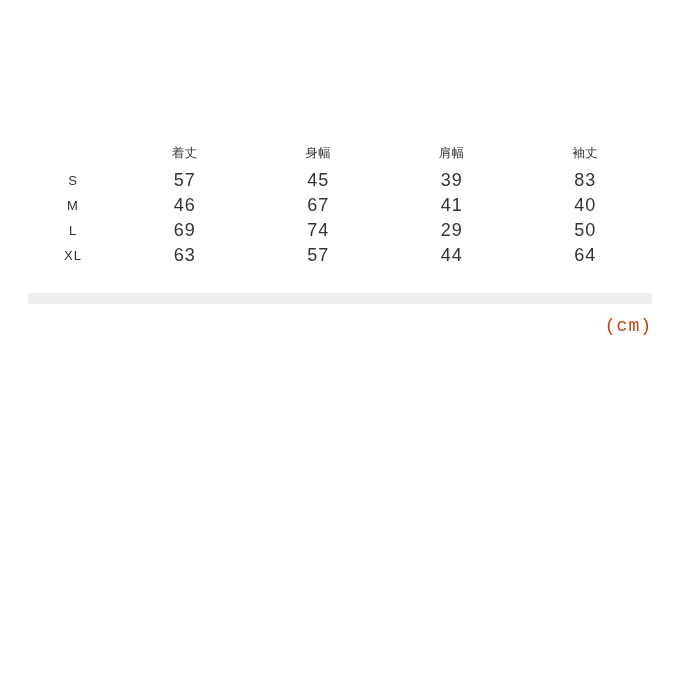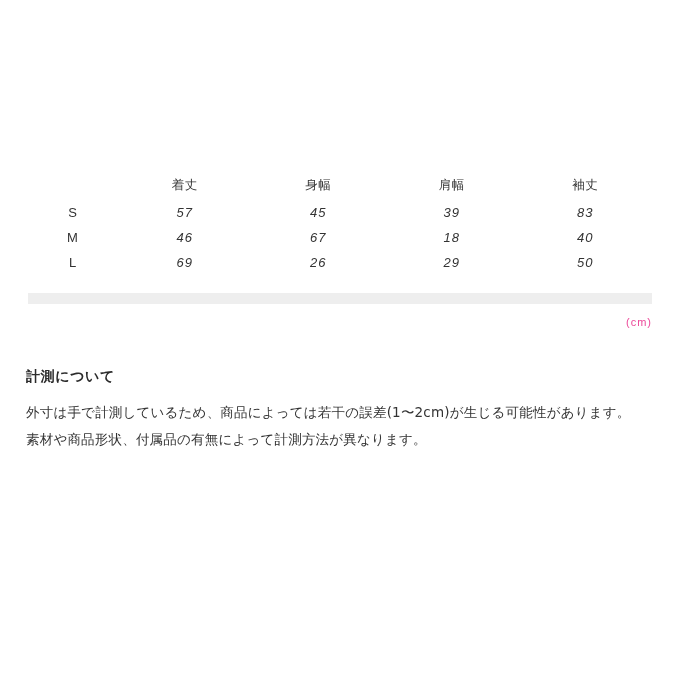--- a/index.html
+++ b/index.html
@@ -28,21 +28,20 @@
     position: absolute;
     left: 28px;
     top: 138px;
     width: 624px;
   }
   table.size-table {
     width: 100%;
     border-collapse: collapse;
     font-size: 13px;
     color: #333333;
-    margin-top: 32px;
   }
   table.size-table th,
   table.size-table td {
     font-weight: normal;
     text-align: center;
     padding: 0;
     height: 25px;
     vertical-align: middle;
     letter-spacing: 0.5px;
   }
@@ -54,40 +53,39 @@
     font-size: 12.5px;
     color: #333333;
     height: 30px;
     font-family: "DejaVu Sans", "Liberation Sans", sans-serif;
   }
   table.size-table td.row-label {
     font-size: 13px;
     letter-spacing: 1px;
   }
   table.size-table td.val {
-    font-size: 13px;
+    font-size: 18px;
     letter-spacing: 1px;
-    font-style: italic;
   }
   .table-rule {
     position: absolute;
     left: 28px;
     top: 293px;
     width: 624px;
     height: 11px;
     background: #eeeeee;
   }
   .unit {
     position: absolute;
     right: 28px;
     top: 316px;
-    font-size: 11px;
-    color: #ec4899;
+    font-size: 18px;
+    color: #c2410c;
     letter-spacing: 1px;
-    font-family: Liberation Sans, sans-serif;
+    font-family: Liberation Mono, monospace;
   }
 
   
   .notes {
     position: absolute;
     left: 26px;
     top: 368px;
     width: 640px;
   }
   .notes-title {
@@ -129,37 +127,39 @@
           <td class="row-label">S</td>
           <td class="val">57</td>
           <td class="val">45</td>
           <td class="val">39</td>
           <td class="val">83</td>
         </tr>
         <tr>
           <td class="row-label">M</td>
           <td class="val">46</td>
           <td class="val">67</td>
-          <td class="val">18</td>
+          <td class="val">41</td>
           <td class="val">40</td>
         </tr>
         <tr>
           <td class="row-label">L</td>
           <td class="val">69</td>
-          <td class="val">26</td>
+          <td class="val">74</td>
           <td class="val">29</td>
           <td class="val">50</td>
+        </tr>
+        <tr>
+          <td class="row-label">XL</td>
+          <td class="val">63</td>
+          <td class="val">57</td>
+          <td class="val">44</td>
+          <td class="val">64</td>
         </tr>
       </tbody>
     </table>
   </div>
 
   <div class="table-rule"></div>
 
   <div class="unit">(cm)</div>
 
-  <div class="notes">
-    <p class="notes-title">計測について</p>
-    <p class="notes-line">外寸は手で計測しているため、商品によっては若干の誤差(1〜2cm)が生じる可能性があります。</p>
-    <p class="notes-line">素材や商品形状、付属品の有無によって計測方法が異なります。</p>
-  </div>
 
 </div>
 
 </body></html>

